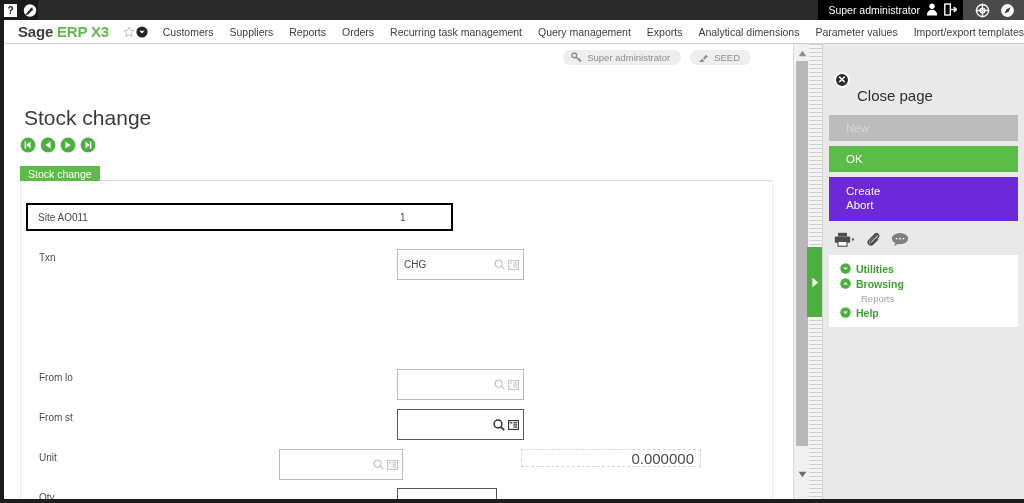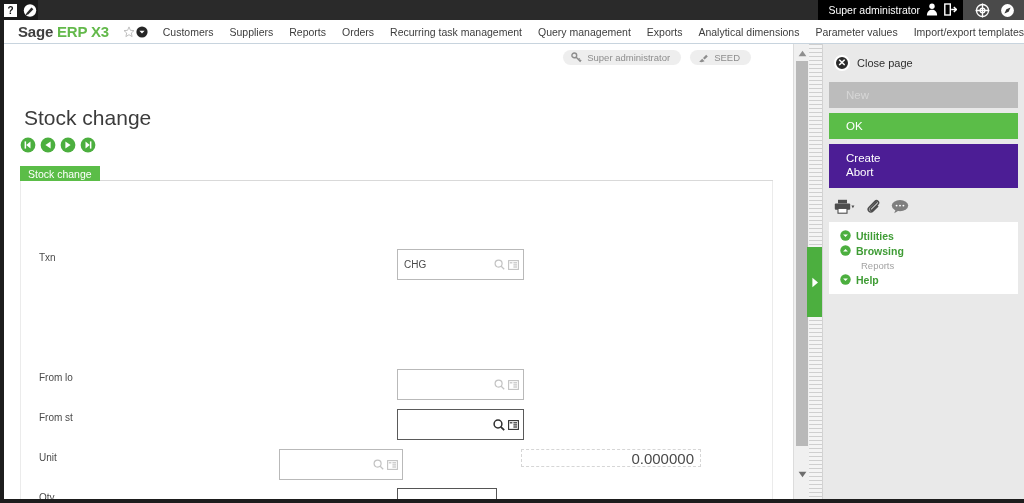--- a/index.html
+++ b/index.html
@@ -273,30 +273,30 @@
     padding: 11px 0 11px 11px;
     cursor: pointer;
   }
   #close-page .x-circle {
     width: 16px; height: 16px; border-radius: 50%;
     background: #2b2b2b; color: #fff;
     display: flex; align-items: center; justify-content: center;
     font-size: 10px; font-weight: bold; line-height: 1;
     border: 2px solid #fff;
   }
-  #close-page .cp-label { font-size: 11px; color: #2f2f2f; }
+  #close-page .cp-label { font-size: 15px; color: #2f2f2f; margin-top: 32px; }
 
   .act-block {
     margin: 0 6px 5px 6px;
     padding: 7px 16px 7px 17px;
     font-size: 11.5px;
   }
   #act-new     { background: #bcbcbc; color: #d6d6d6; cursor: default; }
   #act-ok      { background: #5bbd48; color: #fff; cursor: pointer; }
-  #act-group   { background: #4c1d95; color: #fff; padding-bottom: 9px; }
+  #act-group   { background: #6d28d9; color: #fff; padding-bottom: 9px; }
   #act-group .gi { display: block; padding: 1px 0; cursor: pointer; }
 
   #doc-icons {
     display: flex; align-items: center; gap: 11px;
     padding: 5px 0 6px 11px;
   }
   .doc-ic { cursor: pointer; color: #4d4d4d; }
   .doc-ic svg { display: block; }
 
   #links-card {
@@ -461,20 +461,24 @@
             </svg>
           </span>
         </div>
 
         <div id="tabstrip">
           <span id="tab-stock-change">Stock change</span>
         </div>
 
         <div id="form-panel">
 
+          <div id="site-box">
+            <span class="site-label">Site AO011</span>
+            <span class="site-count">1</span>
+          </div>
 
           <div class="frow" style="top:62px;">
             <span class="flabel">Txn</span>
             <div class="finput" style="left:376px; top:6px; width:127px;">
               <span class="ftext">CHG</span>
               <span class="ficons">
                 <span class="ic-dim">
                   <svg width="11" height="11" viewBox="0 0 11 11">
                     <circle cx="4.6" cy="4.6" r="3.5" fill="none" stroke="currentColor" stroke-width="1.2"></circle>
                     <path d="M7.2 7.2 L10.2 10.2" stroke="currentColor" stroke-width="1.3"></path>

